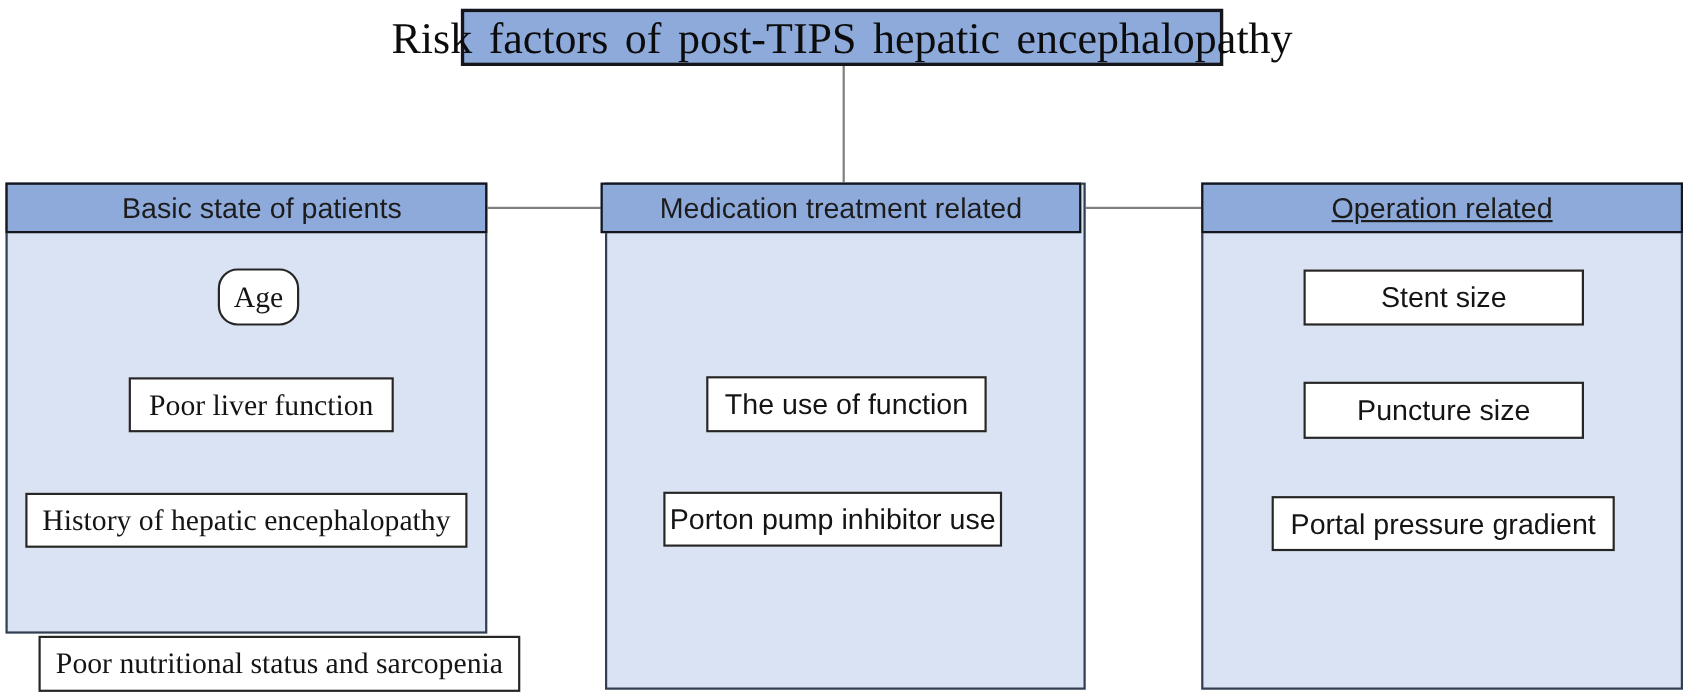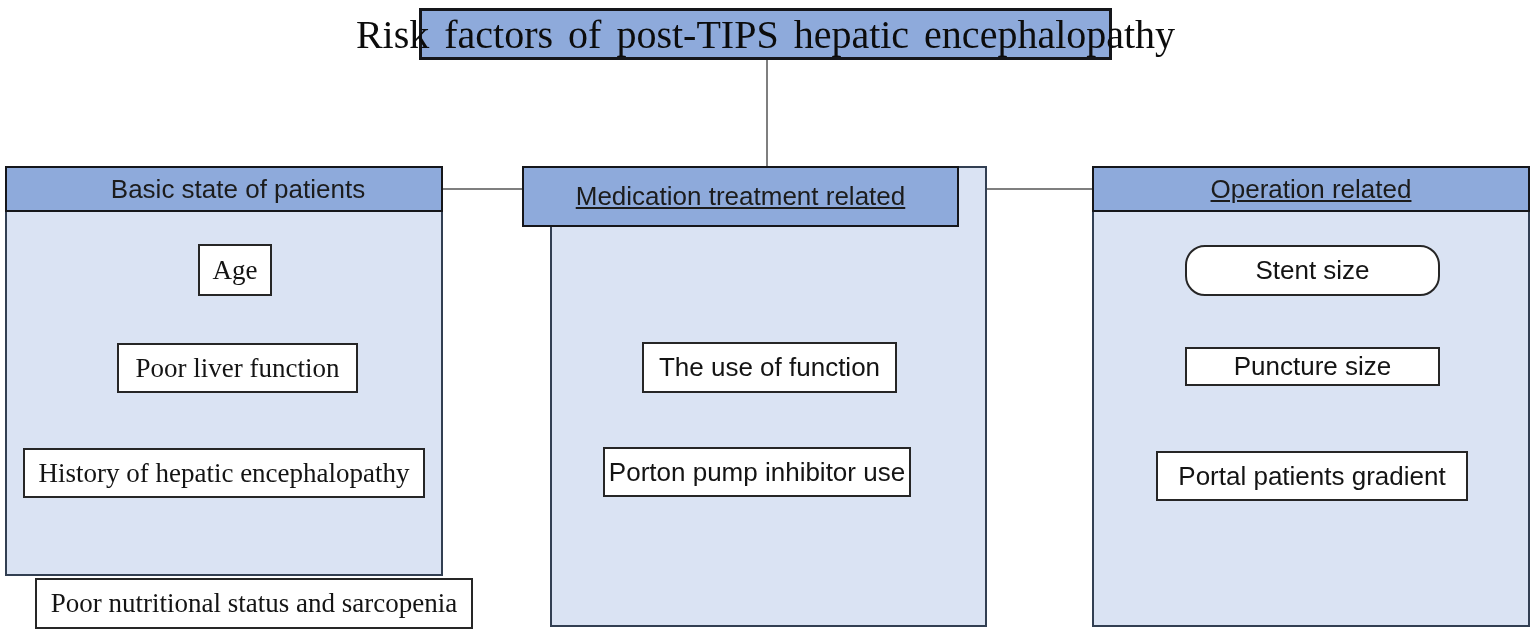--- a/index.html
+++ b/index.html
@@ -83,29 +83,29 @@
 <div class="canvas">
 
   <div class="connector v" style="left:766px; top:60px; height:106px;"></div>
   <div class="connector h" style="left:443px; top:188px; width:107px;"></div>
   <div class="connector h" style="left:987px; top:188px; width:105px;"></div>
 
   <div class="title-box">Risk factors of post-TIPS hepatic encephalopathy</div>
 
   <div class="panel-body" style="left:5px; top:166px; width:438px; height:410px;"></div>
   <div class="panel-header" style="left:5px; top:166px; width:438px; height:46px;padding-left:28px;">Basic state of patients</div>
-  <div class="item-box serif" style="left:198px; top:244px; width:74px; height:52px;">Age</div>
+  <div class="item-box serif" style="left:198px; top:244px; width:74px; height:52px;border-radius:18px;">Age</div>
   <div class="item-box serif" style="left:23px; top:448px; width:402px; height:50px;">History of hepatic encephalopathy</div>
   <div class="item-box serif" style="left:117px; top:343px; width:241px; height:50px;">Poor liver function</div>
   <div class="item-box serif" style="left:5px; top:578px; width:438px; height:51px;margin-left:30px;">Poor nutritional status and sarcopenia</div>
 
   <div class="panel-body" style="left:550px; top:166px; width:437px; height:461px;"></div>
-  <div class="panel-header" style="left:522px; top:166px; width:437px; height:61px;text-decoration:underline;">Medication treatment related</div>
+  <div class="panel-header" style="left:546px; top:166px; width:437px; height:46px;">Medication treatment related</div>
   <div class="item-box" style="left:642px; top:342px; width:255px; height:51px;">The use of function</div>
   <div class="item-box" style="left:603px; top:447px; width:308px; height:50px;">Porton pump inhibitor use</div>
 
   <div class="panel-body" style="left:1092px; top:166px; width:438px; height:461px;"></div>
   <div class="panel-header" style="left:1092px; top:166px; width:438px; height:46px;text-decoration:underline;">Operation related</div>
-  <div class="item-box" style="left:1185px; top:245px; width:255px; height:51px;border-radius:20px;">Stent size</div>
-  <div class="item-box" style="left:1185px; top:347px; width:255px; height:39px;">Puncture size</div>
-  <div class="item-box" style="left:1156px; top:451px; width:312px; height:50px;">Portal patients gradient</div>
+  <div class="item-box" style="left:1185px; top:245px; width:255px; height:51px;">Stent size</div>
+  <div class="item-box" style="left:1185px; top:347px; width:255px; height:52px;">Puncture size</div>
+  <div class="item-box" style="left:1156px; top:451px; width:312px; height:50px;">Portal pressure gradient</div>
 
 </div>
 
 </body></html>

